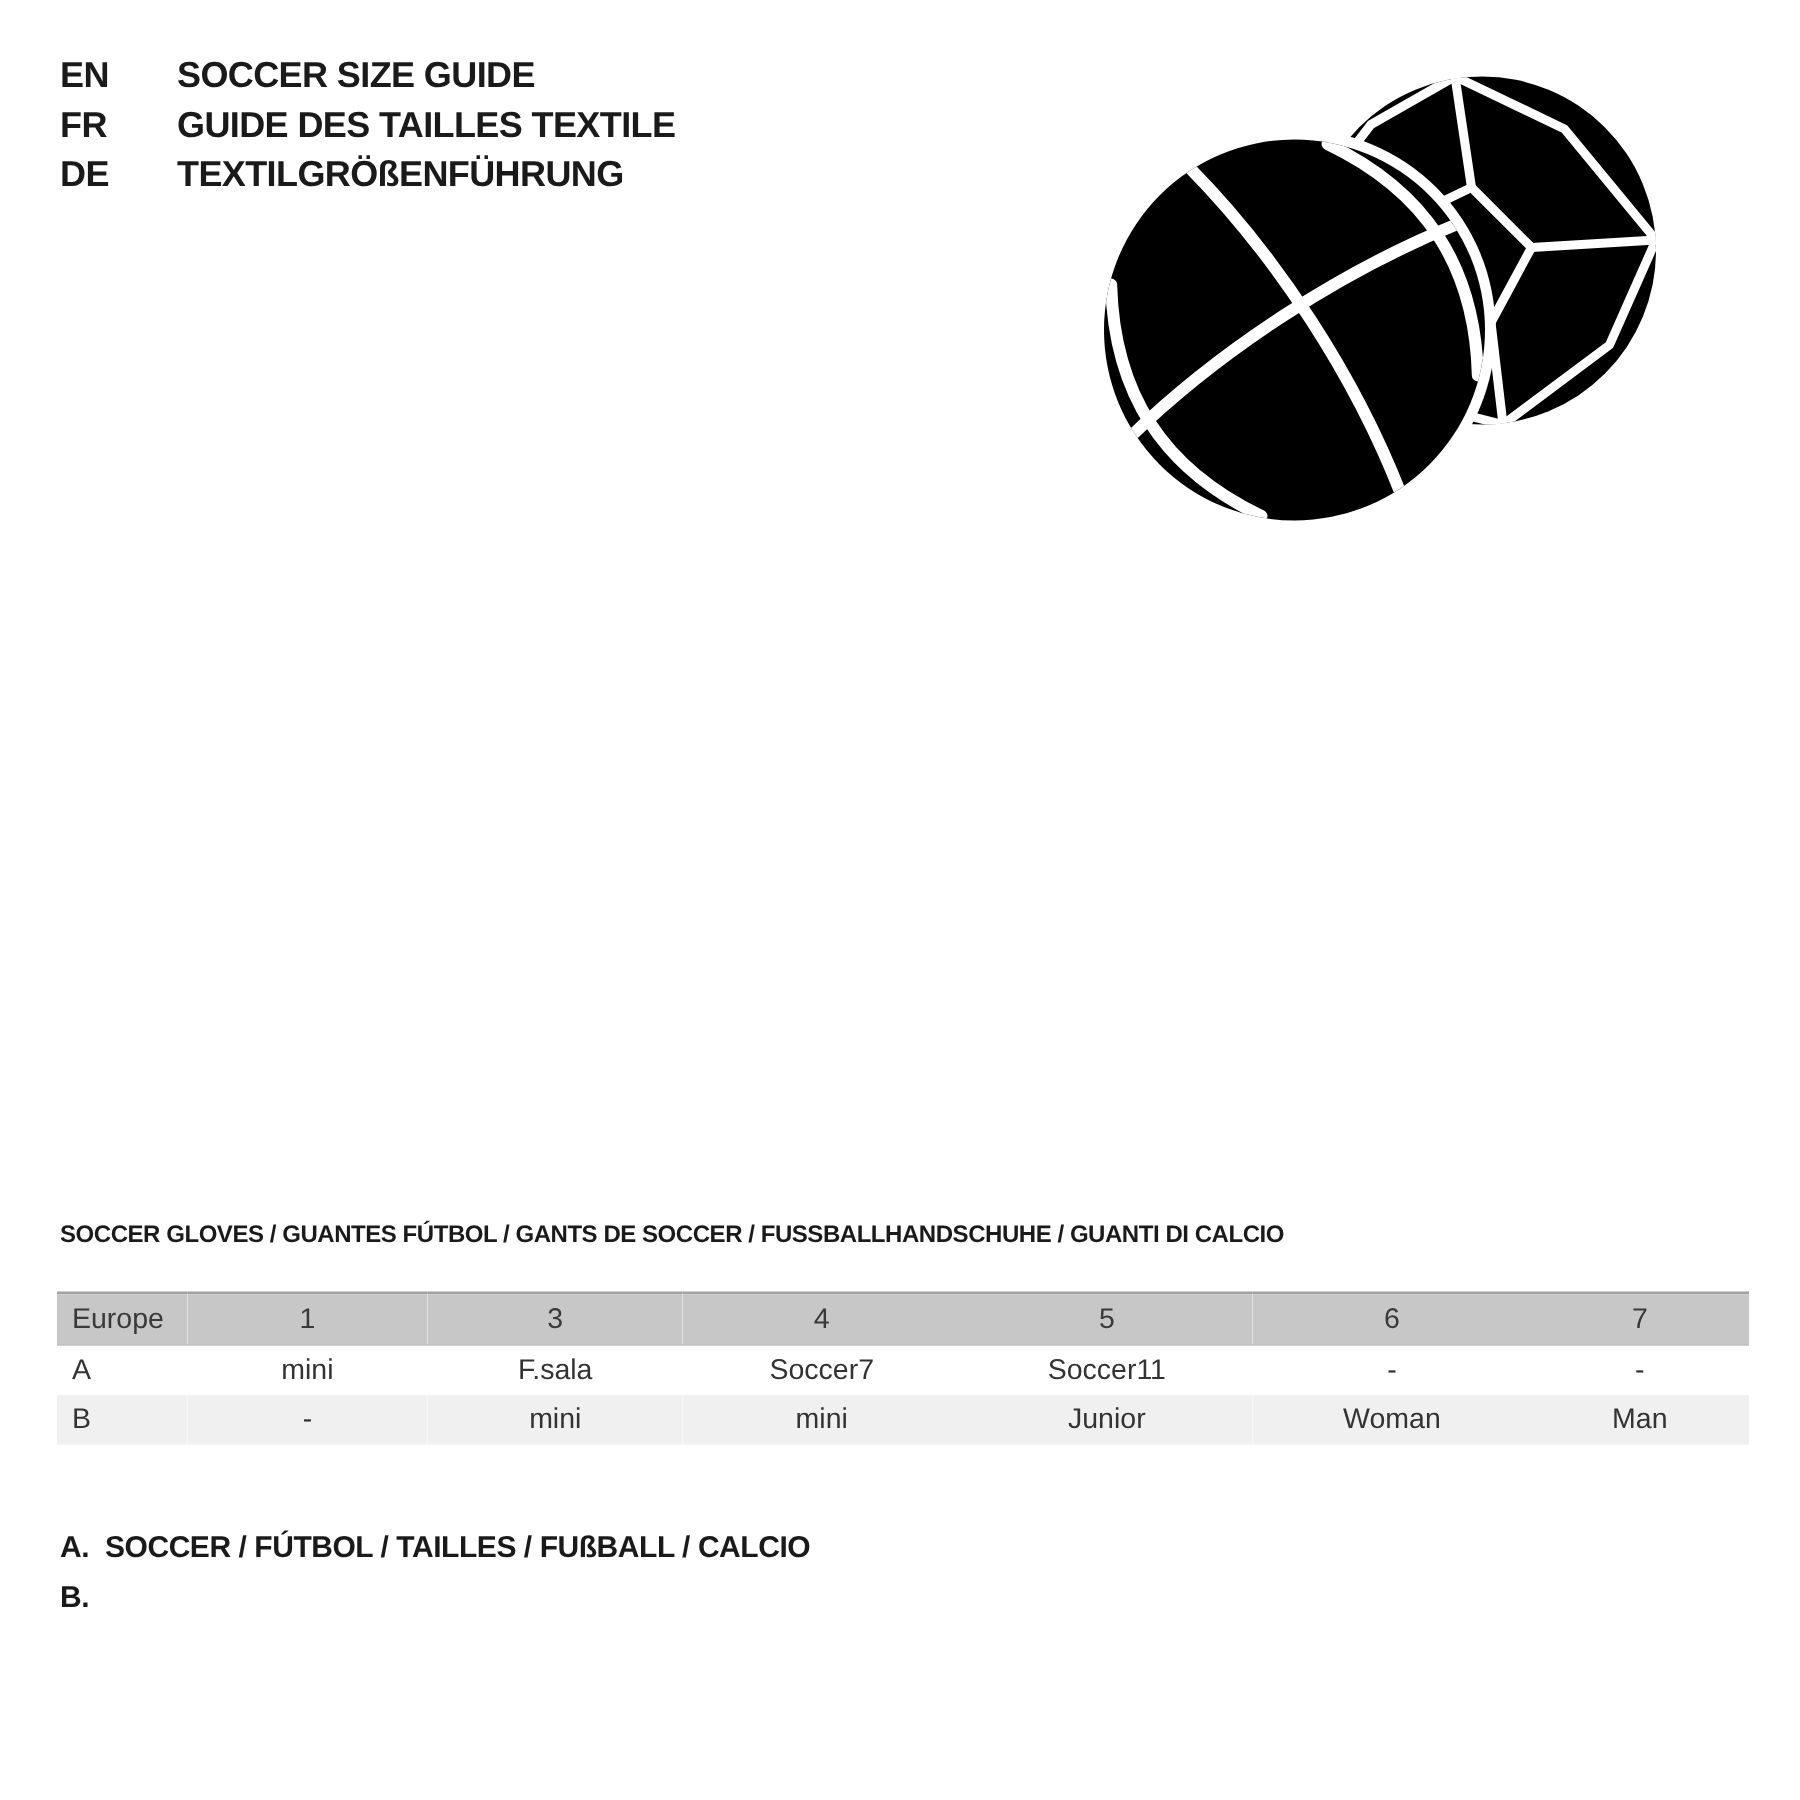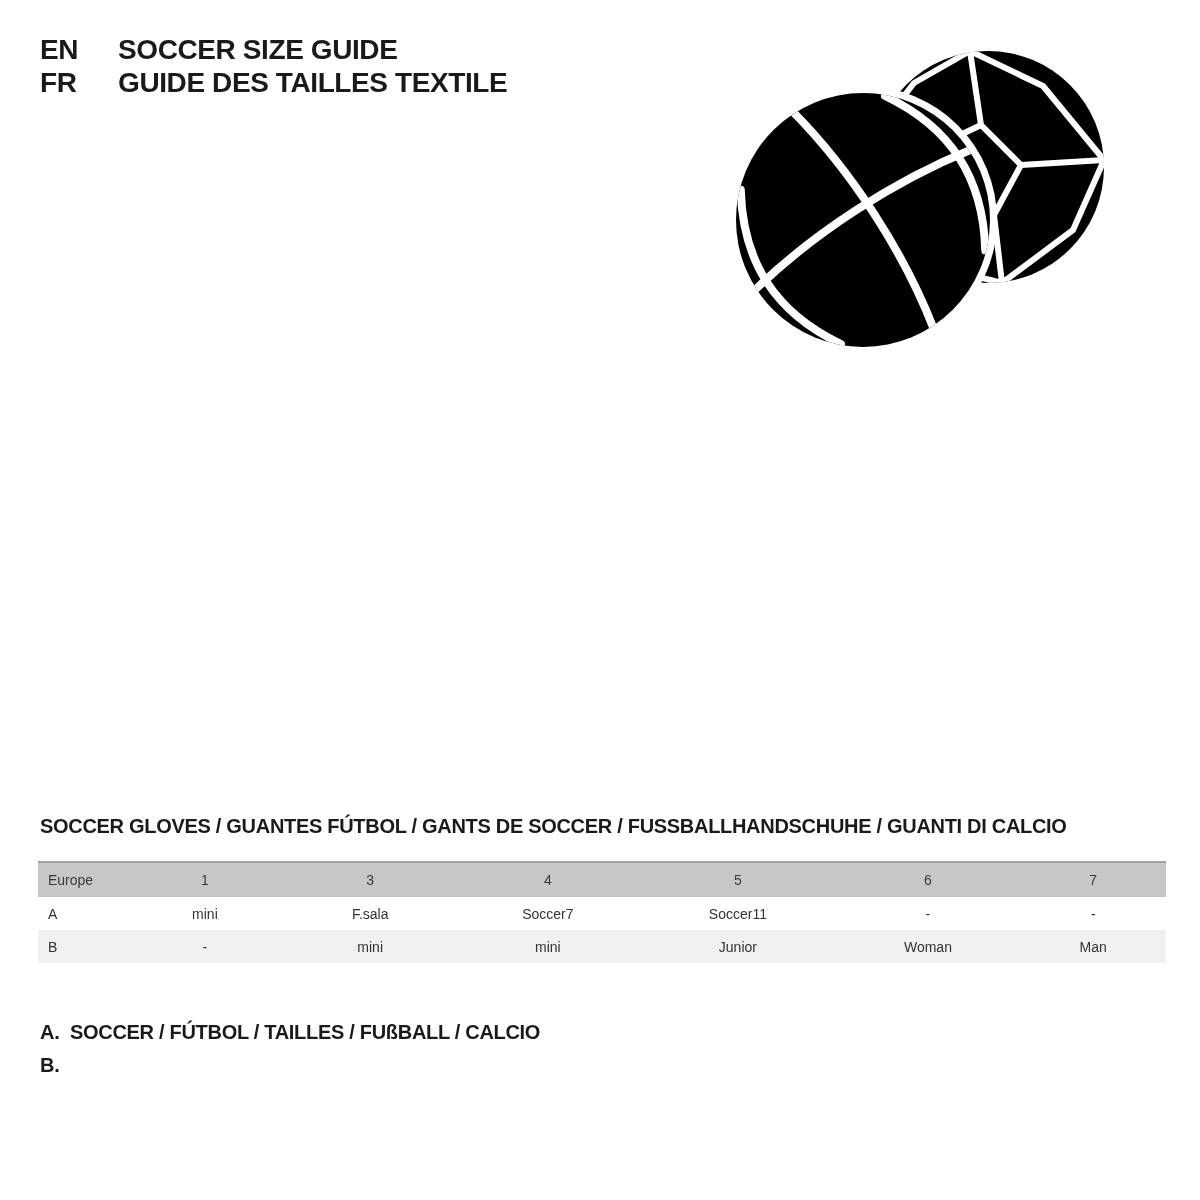--- a/index.html
+++ b/index.html
@@ -5,34 +5,34 @@
   html, body { margin: 0; padding: 0; background: #ffffff; }
   body {
     width: 1200px; height: 1200px;
     font-family: "Liberation Sans", sans-serif;
     color: #1a1a1a;
   }
   .page { position: relative; width: 1200px; height: 1200px; overflow: hidden; background: #fff; }
 
   
   .lang-list { position: absolute; left: 40px; top: 34px; }
-  .lang-row { display: flex; height: 33px; 
-              font-weight: bold; font-size: 28px; letter-spacing: -0.4px; }
+  .lang-row { display: flex; height: 33px; align-items: center;
+              font-weight: bold; font-size: 24px; letter-spacing: -0.4px; }
   .lang-row .code { width: 78px; }
 
   
   .balls { position: absolute; left: 733px; top: 42px; width: 380px; height: 315px; }
 
   
   .table-title { position: absolute; left: 40px; top: 815px;
-                 font-weight: bold; font-size: 20px; letter-spacing: -0.3px; white-space: nowrap; }
+                 font-weight: bold; font-size: 16px; letter-spacing: -0.3px; white-space: nowrap; }
 
   
   table.size { position: absolute; left: 38px; top: 861px; width: 1128px;
-               border-collapse: collapse; font-size: 14px; color: #333; table-layout: fixed; }
+               border-collapse: collapse; font-size: 19px; color: #333; table-layout: fixed; }
   table.size th, table.size td { height: 33px; padding: 0 10px; font-weight: normal;
                text-align: center; overflow: hidden; white-space: nowrap; }
   table.size th.rowhead, table.size td.rowlabel { text-align: left; }
   table.size thead tr { background: #c7c7c7; }
   table.size thead th { border-top: 2px solid #a2a2a2; border-bottom: 1px solid #c2c2c2; color: #3a3a3a; }
   table.size tbody tr.alt { background: #f0f0f0; }
 
   
   .legend { position: absolute; left: 40px; top: 1016px; }
   .legend-row { display: flex; height: 33px; align-items: center;
@@ -45,20 +45,24 @@
 <div class="page">
 
   <div class="lang-list">
     <div class="lang-row">
       <span class="code">EN</span>
       <span class="label">SOCCER SIZE GUIDE</span>
     </div>
     <div class="lang-row">
       <span class="code">FR</span>
       <span class="label">GUIDE DES TAILLES TEXTILE</span>
+    </div>
+    <div class="lang-row">
+      <span class="code">DE</span>
+      <span class="label">TEXTILGRÖßENFÜHRUNG</span>
     </div>
   </div>
 
   <div class="balls">
     <svg width="380" height="315" viewBox="0 0 380 315" xmlns="http://www.w3.org/2000/svg">
       <defs>
         <clipPath id="clipSoccer">
             <circle cx="255" cy="125" r="116"></circle>
           </clipPath>
         <clipPath id="clipBasket">

